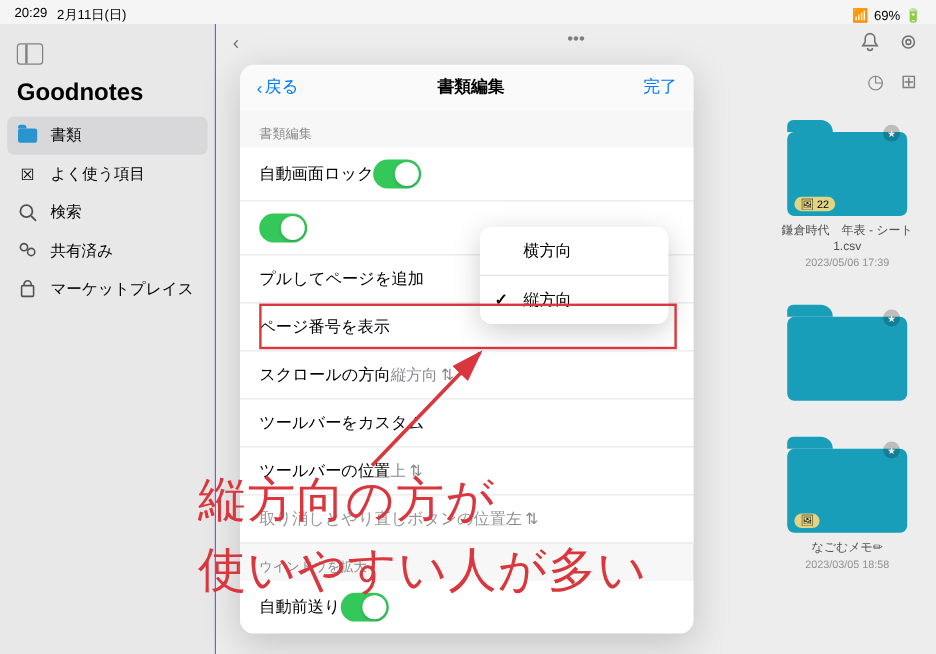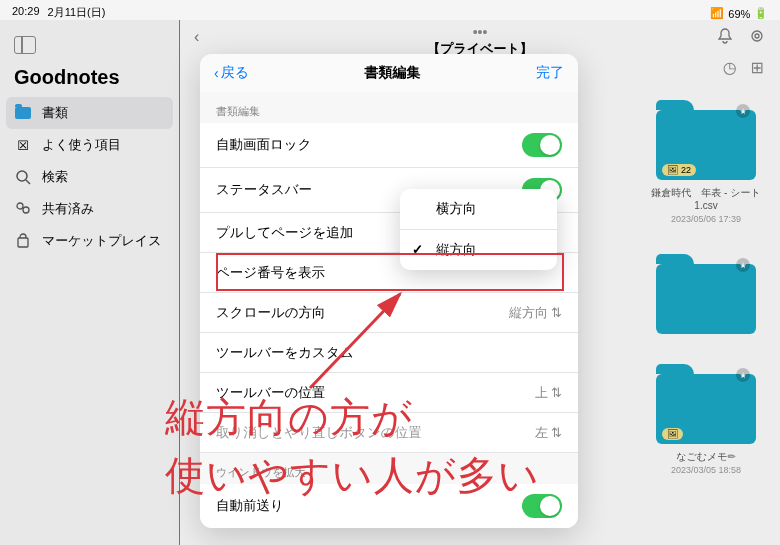--- a/index.html
+++ b/index.html
@@ -39,21 +39,21 @@
 .folder-date { font-size: 9px; color: #999; text-align: center; margin-top: 2px; }
 
 .modal-backdrop { position: absolute; inset: 0; background: rgba(0,0,0,0.05); }
 .modal { position: absolute; left: 200px; top: 54px; width: 378px; background: #f7f7f7; border-radius: 12px; box-shadow: 0 8px 32px rgba(0,0,0,0.18); overflow: hidden; }
 .modal-header { display: flex; align-items: center; justify-content: space-between; padding: 10px 14px; background: #fafafa; }
 .modal-back { color: #007aff; font-size: 14px; display: flex; align-items: center; gap: 2px; }
 .modal-title { font-size: 14px; font-weight: 600; }
 .modal-done { color: #007aff; font-size: 14px; }
 .modal-body { max-height: 470px; overflow: hidden; }
 .section-label { font-size: 11px; color: #8a8a8e; padding: 12px 16px 4px; }
-.row { display: flex; align-items: center; justify-content: space-between; background: #fff; padding: 10px 16px; font-size: 13.5px; border-bottom: 0.5px solid #e3e3e6; min-height: 40px; }
+.row { display: flex; align-items: center; justify-content: flex-start; background: #fff; padding: 10px 16px; font-size: 13.5px; border-bottom: 0.5px solid #e3e3e6; min-height: 40px; }
 .row:last-child { border-bottom: none; }
 .row-faded { color: #999; }
 .row-value { color: #8a8a8e; font-size: 13px; display: flex; align-items: center; gap: 3px; }
 .toggle { width: 40px; height: 24px; background: #34c759; border-radius: 12px; position: relative; }
 .toggle::after { content: ""; position: absolute; width: 20px; height: 20px; background: #fff; border-radius: 50%; top: 2px; right: 2px; box-shadow: 0 1px 3px rgba(0,0,0,0.2); }
 
 .popover { position: absolute; left: 400px; top: 189px; width: 157px; background: #fff; border-radius: 10px; box-shadow: 0 6px 24px rgba(0,0,0,0.2); overflow: hidden; z-index: 20; }
 .pop-item { padding: 11px 16px 11px 36px; font-size: 13.5px; border-bottom: 0.5px solid #e3e3e6; position: relative; }
 .pop-item:last-child { border-bottom: none; }
 .pop-check::before { content: "✓"; position: absolute; left: 12px; font-weight: 600; }
@@ -119,21 +119,20 @@
           </svg>
       </span>
       <span>マーケットプレイス</span>
     </div>
   </div>
 
   <div class="content">
     <div class="content-header">
       <span class="back-chev">‹</span>
       <span style="color:#888;font-size:14px;position:absolute;left:50%;transform:translateX(-50%);top:4px">•••</span>
-      <span class="header-title" style="position:absolute;left:50%;transform:translateX(-50%);top:20px">【プライベート】</span>
       <div class="header-actions">
         <span>
           <svg width="18" height="18" viewBox="0 0 18 18">
               <path d="M9 2 a4 4 0 0 1 4 4 v3 l2 3 H3 l2-3 V6 a4 4 0 0 1 4-4 Z M7 14 a2 2 0 0 0 4 0" stroke="#777" stroke-width="1.3" fill="none"></path>
             </svg>
         </span>
         <span>
           <svg width="18" height="18" viewBox="0 0 18 18">
               <circle cx="9" cy="9" r="5" stroke="#777" stroke-width="1.3" fill="none"></circle>
               <circle cx="9" cy="9" r="2" stroke="#777" stroke-width="1.3" fill="none"></circle>
@@ -180,21 +179,20 @@
     <span class="modal-title">書類編集</span>
     <span class="modal-done">完了</span>
   </div>
   <div class="modal-body">
     <div class="section-label">書類編集</div>
     <div class="row">
       <span>自動画面ロック</span>
       <div class="toggle"></div>
     </div>
     <div class="row">
-      <span>ステータスバー</span>
       <div class="toggle"></div>
     </div>
     <div class="row">
       <span>プルしてページを追加</span>
     </div>
     <div class="row">
       <span>ページ番号を表示</span>
     </div>
     <div class="row">
       <span>スクロールの方向</span>

